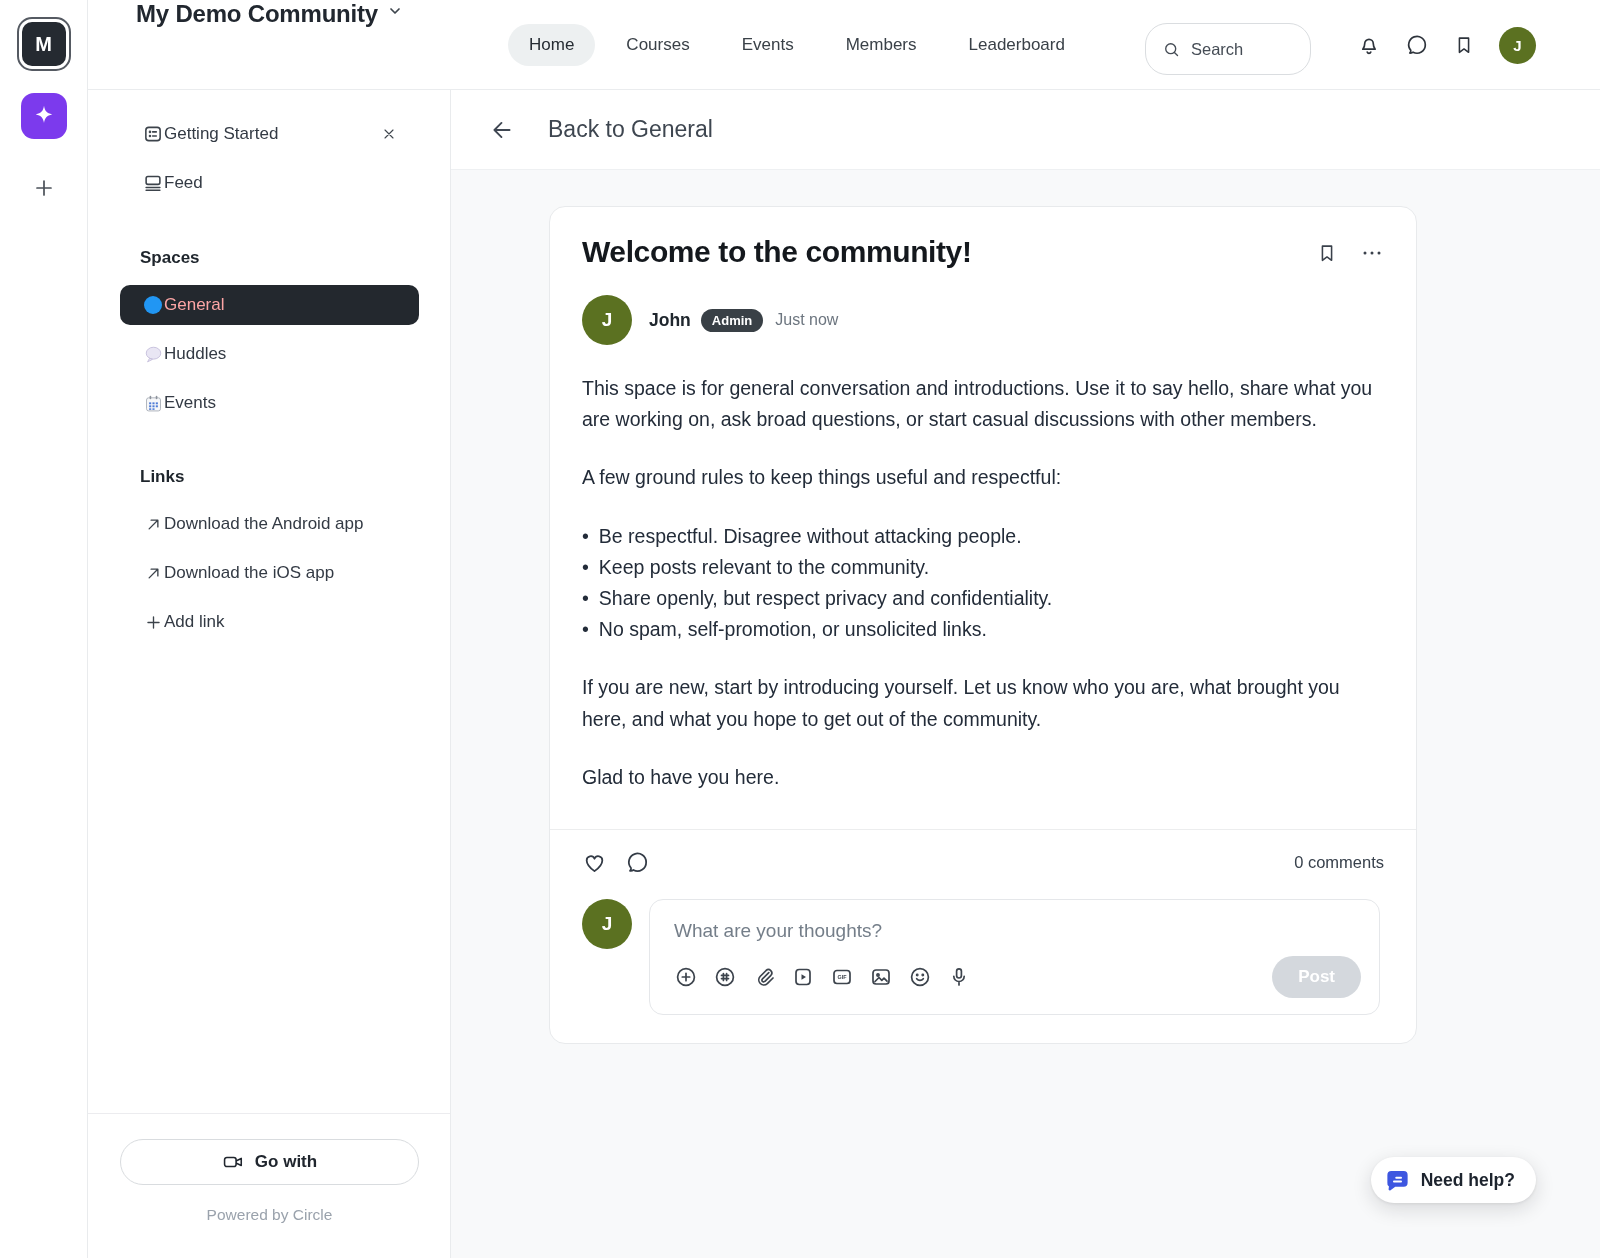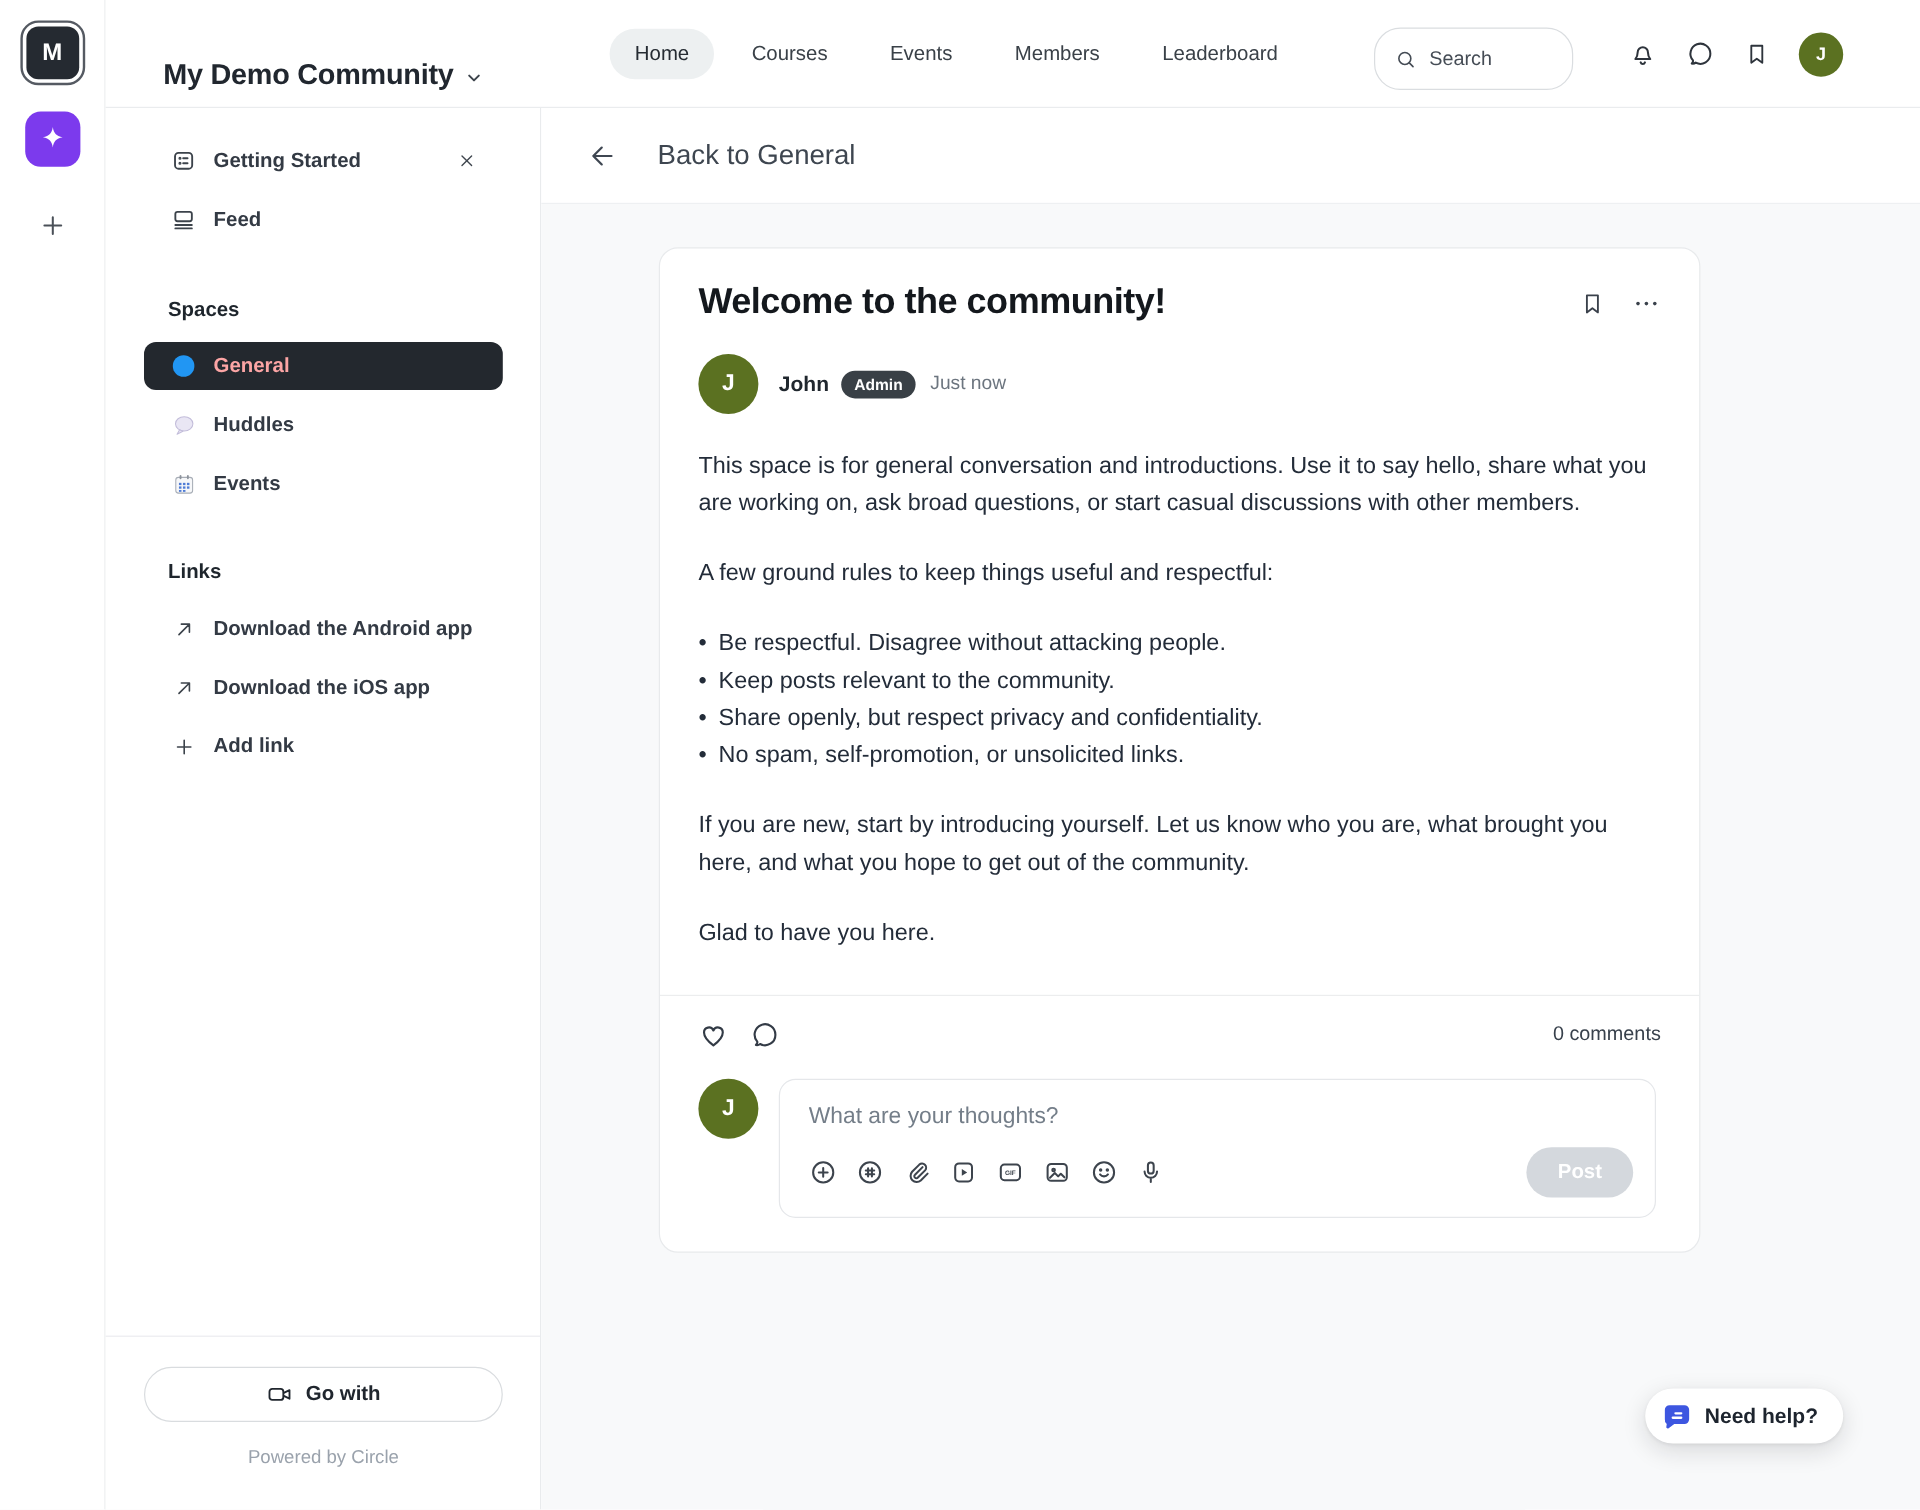--- a/index.html
+++ b/index.html
@@ -14,37 +14,37 @@
 
   
   .rail { position:absolute; left:0; top:0; width:88px; height:1258px; background:#fff; border-right:1px solid #e9ebed; }
   .logo-outer { width:54px; height:54px; margin:17px auto 0; border:2px solid #555a62; border-radius:15px; padding:3px; }
   .logo-inner { width:100%; height:100%; background:#252a31; border-radius:10px; color:#fff; font-size:20px; font-weight:700; display:flex; align-items:center; justify-content:center; }
   .ws-tile { width:46px; height:46px; margin:22px auto 0; background:#7c3aed; border-radius:13px; display:flex; align-items:center; justify-content:center; cursor:pointer; }
   .rail-plus { width:46px; height:46px; margin:26px auto 0; display:flex; align-items:center; justify-content:center; color:#4a5058; cursor:pointer; }
 
   
   .topbar { position:absolute; left:88px; top:0; right:0; height:90px; background:#fff; border-bottom:1px solid #eaecee; }
-  .community { position:absolute; left:48px; top:0; height:90px; display:flex; align-items:center; gap:9px; cursor:pointer;margin-top:18px; }
+  .community { position:absolute; left:48px; top:0; height:90px; display:flex; align-items:flex-start; gap:9px; cursor:pointer; }
   .community-name { font-size:24px; font-weight:700; color:#21272f; letter-spacing:-0.2px; }
   .community .chev { color:#3e454d; margin-top:3px; }
   .topnav { position:absolute; left:420px; top:0; height:90px; display:flex; align-items:center; gap:10px; }
   .topnav-item { padding:11px 21px; border-radius:999px; font-size:17px; font-weight:500; color:#3a4148; cursor:pointer; white-space:nowrap; }
   .topnav-item.active { background:#edf0f1; color:#262c33; }
   .searchbox { position:absolute; right:289px; top:23px; width:166px; height:52px; border:1px solid #dadde0; border-radius:22px; display:flex; align-items:center; gap:10px; padding:0 16px; color:#454c55; cursor:text; }
   .searchbox span { font-size:16.5px; }
   .topbar-actions { position:absolute; right:64px; top:0; height:90px; display:flex; align-items:center; gap:24px; color:#2e343c; }
   .tb-icon { cursor:pointer; }
   .avatar { border-radius:50%; background:#5b7121; color:#fff; font-weight:700; display:flex; align-items:center; justify-content:center; }
   .avatar.sm { width:37px; height:37px; font-size:15px; }
 
   
   .sidebar { position:absolute; left:88px; top:90px; width:363px; bottom:0; background:#fff; border-right:1px solid #e9ebed; display:flex; flex-direction:column; }
   .side-scroll { flex:1; padding:24px 31px 0 32px; overflow:hidden; }
-  .srow { display:flex; align-items:center; height:40px; padding:0 22px; border-radius:10px; gap:14px; font-size:17px; font-weight:700; color:#333a44; cursor:pointer; }
+  .srow { display:flex; align-items:center; height:40px; padding:0 22px; border-radius:10px; font-size:17px; font-weight:400; color:#333a44; cursor:pointer; }
   .srow .row-icon { width:22px; display:flex; justify-content:center; color:#3c434b; }
   .srow .x-btn { margin-left:auto; color:#3e454d; display:flex; }
   .srow.active { background:#23282e; color:#fca5a5; }
   .sec-h { padding:0 20px; font-size:17px; font-weight:700; color:#1e252c; }
   .mt-feed { margin-top:9px; }
   .mt-spaces { margin-top:45px; }
   .mt-genpill { margin-top:17px; }
   .mt-space-row { margin-top:9px; }
   .mt-links { margin-top:44px; }
   .mt-link-row { margin-top:9px; }

